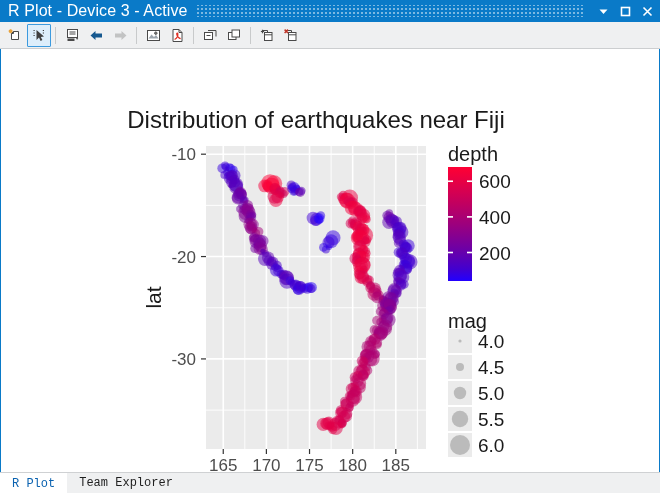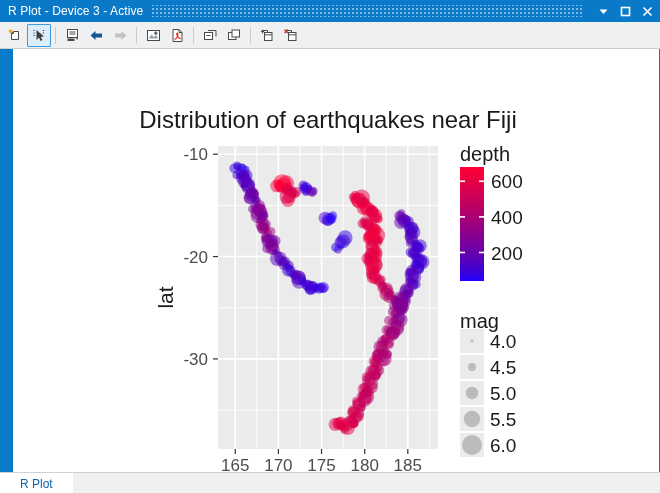--- a/index.html
+++ b/index.html
@@ -23,21 +23,21 @@
     height: 22px;
     background: #0a7ac8;
     display: flex;
     align-items: center;
     padding-left: 8px;
     flex: 0 0 auto;
     position: relative;
   }
   .titlebar-text {
     color: #ffffff;
-    font-size: 12px;
+    font-size: 16px;
     white-space: nowrap;
     letter-spacing: .1px;
   }
   .title-dots {
     flex: 1 1 auto;
     height: 12px;
     margin: 0 8px;
     background-image:
       radial-gradient(circle, rgba(255,255,255,.55) 0.8px, transparent 1px);
     background-size: 4px 4px;
@@ -88,43 +88,43 @@
   .tbtn svg { display:block; }
 
   
   .client {
     flex: 1 1 auto;
     background: #d946ef;
     position: relative;
     overflow: hidden;
     border-left: 1px solid #0a7ac8;
     border-right: 1px solid #0a7ac8;
-    margin-left: 12px;
   }
   #plot-root {
     position: absolute;
     left: 0; top: 0;
     width: 658px; height: 423px;
   }
 
   
   .tabstrip {
     height: 21px;
     background: #eff0f1;
     border-top: 1px solid #cfd1d3;
     display: flex;
     align-items: stretch;
     flex: 0 0 auto;
     font-size: 12px;
   }
   .tab {
     display: flex; align-items: center;
-    padding: 0 20px;
+    padding: 0 12px;
     color: #1e1e1e;
     white-space: nowrap;
+    font-family: Liberation Mono, monospace;
   }
   .tab.active {
     background: #ffffff;
     color: #0a62b0;
     border-top: 1px solid #ffffff;
   }
   .plotsvg { display:block; }
 </style>
 </head>
 <body>
@@ -745,15 +745,18 @@
           <circle cx="459" cy="396" r="10" fill="#B3B3B3" fill-opacity="0.85"></circle>
           <text x="477" y="403" font-size="19" font-family="&quot;Liberation Sans&quot;, sans-serif" text-anchor="start" fill="#1a1a1a">6.0</text>
         </svg>
       </div>
   </div>
 
   <div class="tabstrip">
     <div class="tab active">
       <span>R Plot</span>
     </div>
+    <div class="tab">
+      <span>Team Explorer</span>
+    </div>
   </div>
 
 </div>
 
 </body></html>

